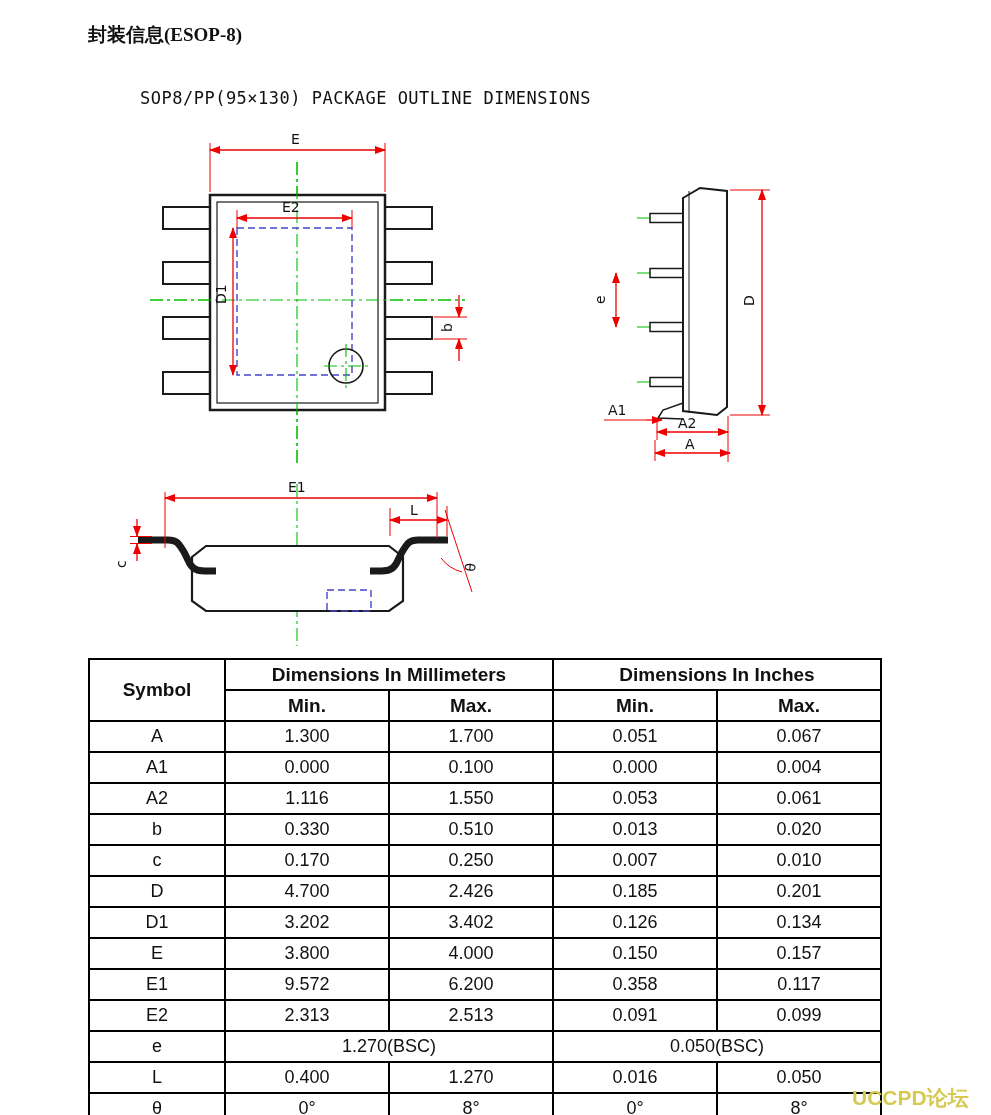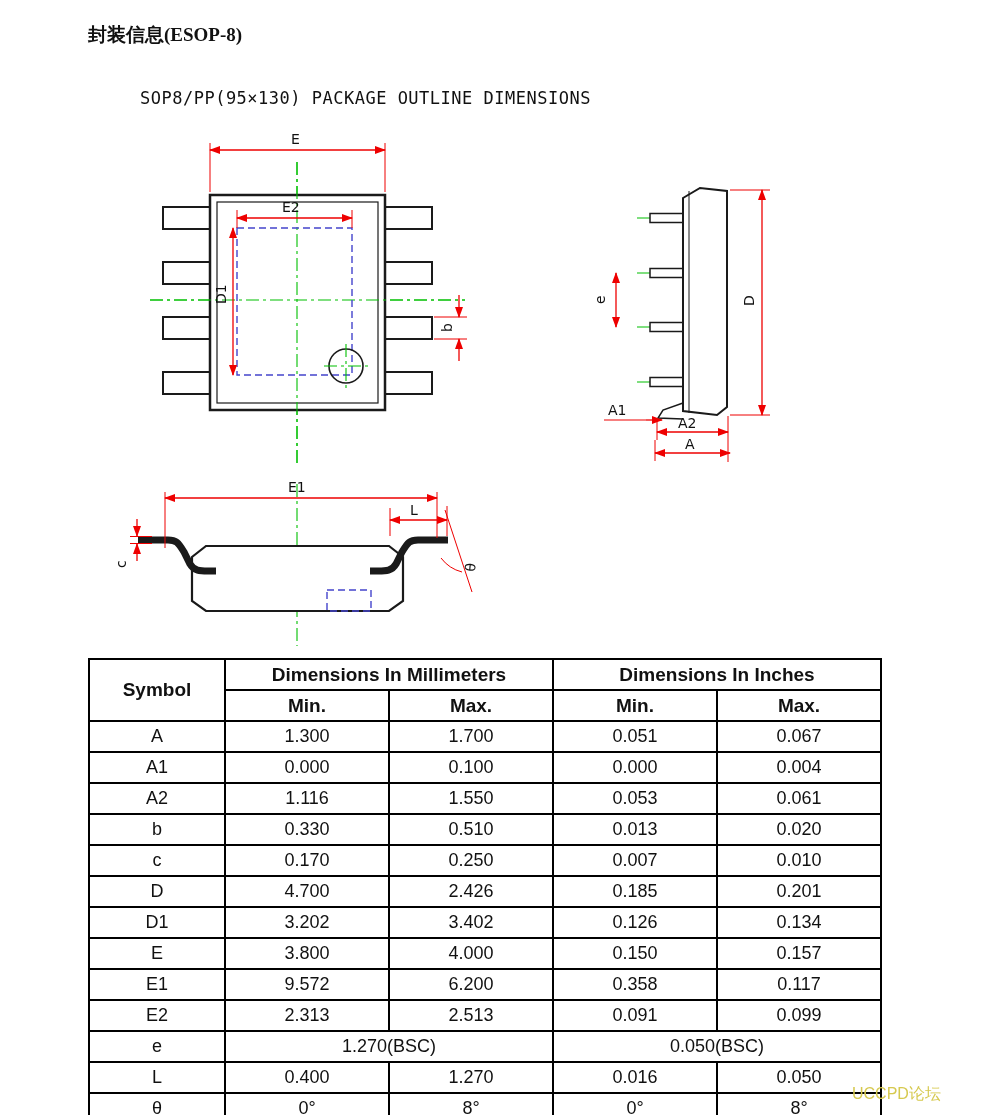--- a/index.html
+++ b/index.html
@@ -35,21 +35,21 @@
     position:absolute; left:88px; top:658px; width:792px;
     border-collapse:collapse; text-align:center; table-layout:fixed;
   }
   .pkg-table th, .pkg-table td {
     border:2px solid #000; padding:1px 4px; height:27px;
   }
   .pkg-table th { font-size:19px; font-weight:bold; }
   .pkg-table td { font-size:18px; font-weight:normal; }
   .watermark {
     position:absolute; left:852px; top:1084px;
-    color:#d6c94f; font-size:16px; font-weight:normal;
+    color:#d6c94f; font-size:21px; font-weight:bold;
   }
 </style>
 </head>
 <body>
 
 <div class="title">封装信息(ESOP-8)</div>
 <div class="subtitle">SOP8/PP(95×130) PACKAGE OUTLINE DIMENSIONS</div>
 
 <svg class="drawing" width="991" height="528" viewBox="0 0 991 528">
   <defs>

